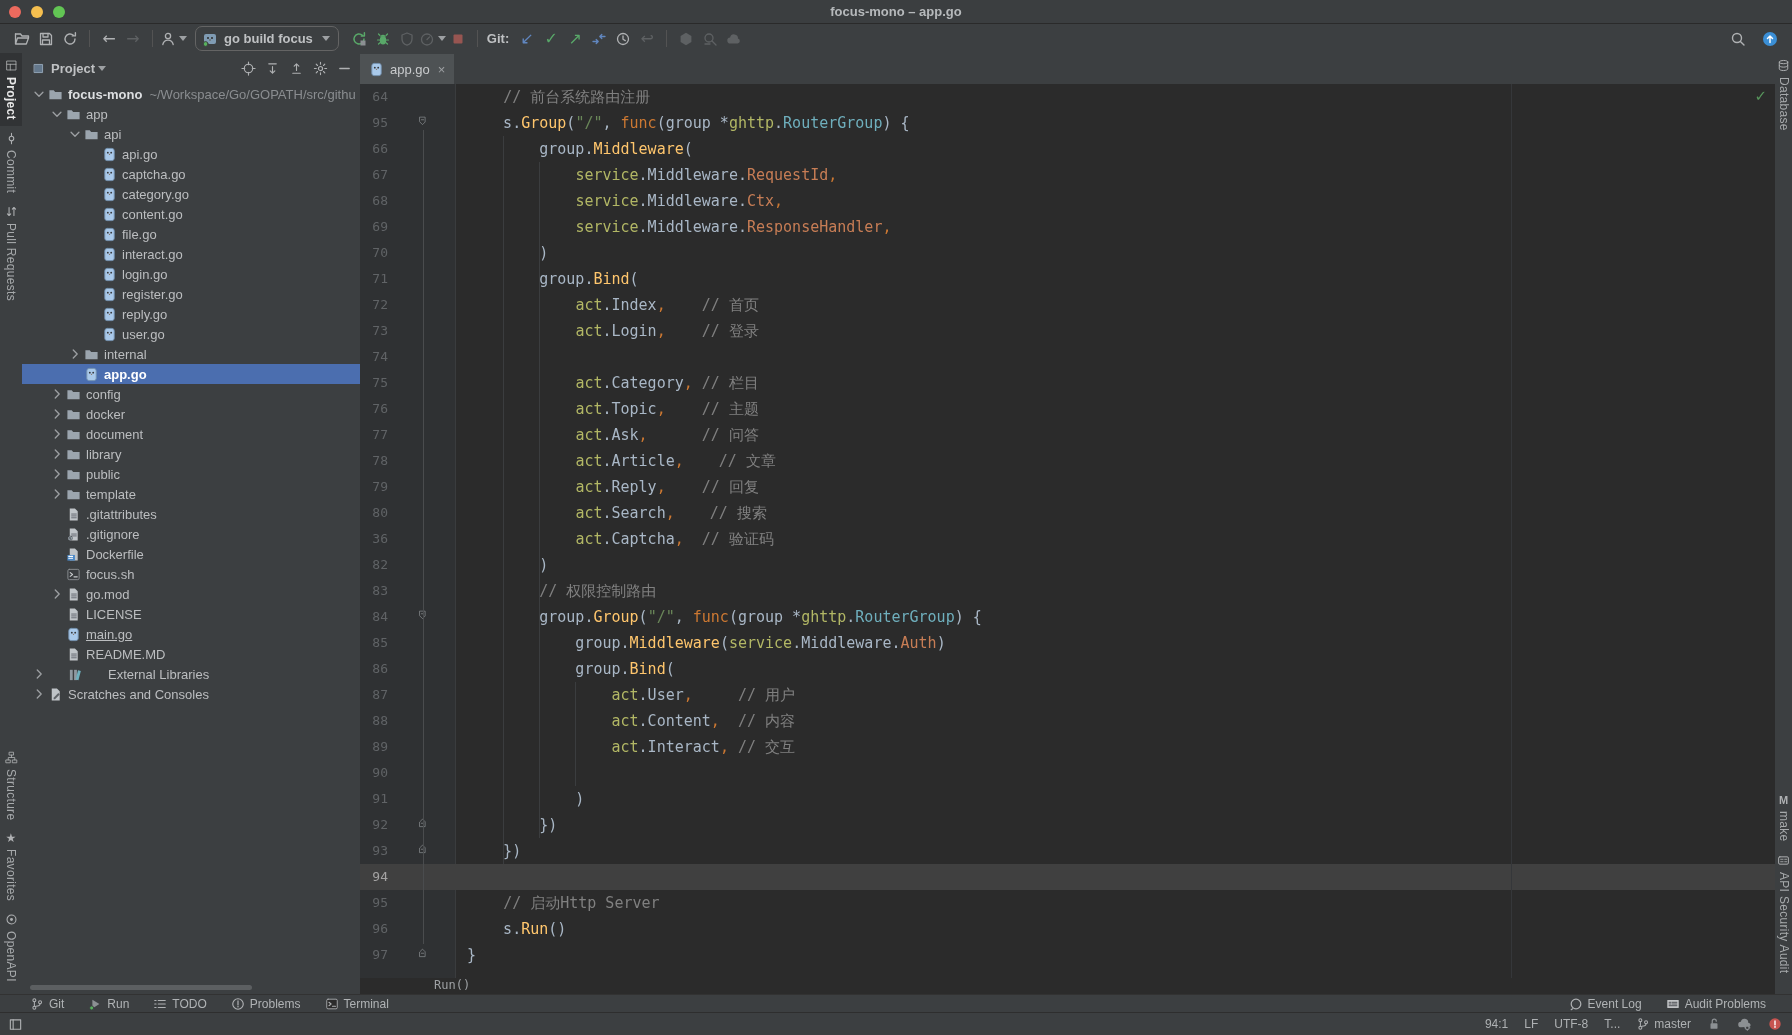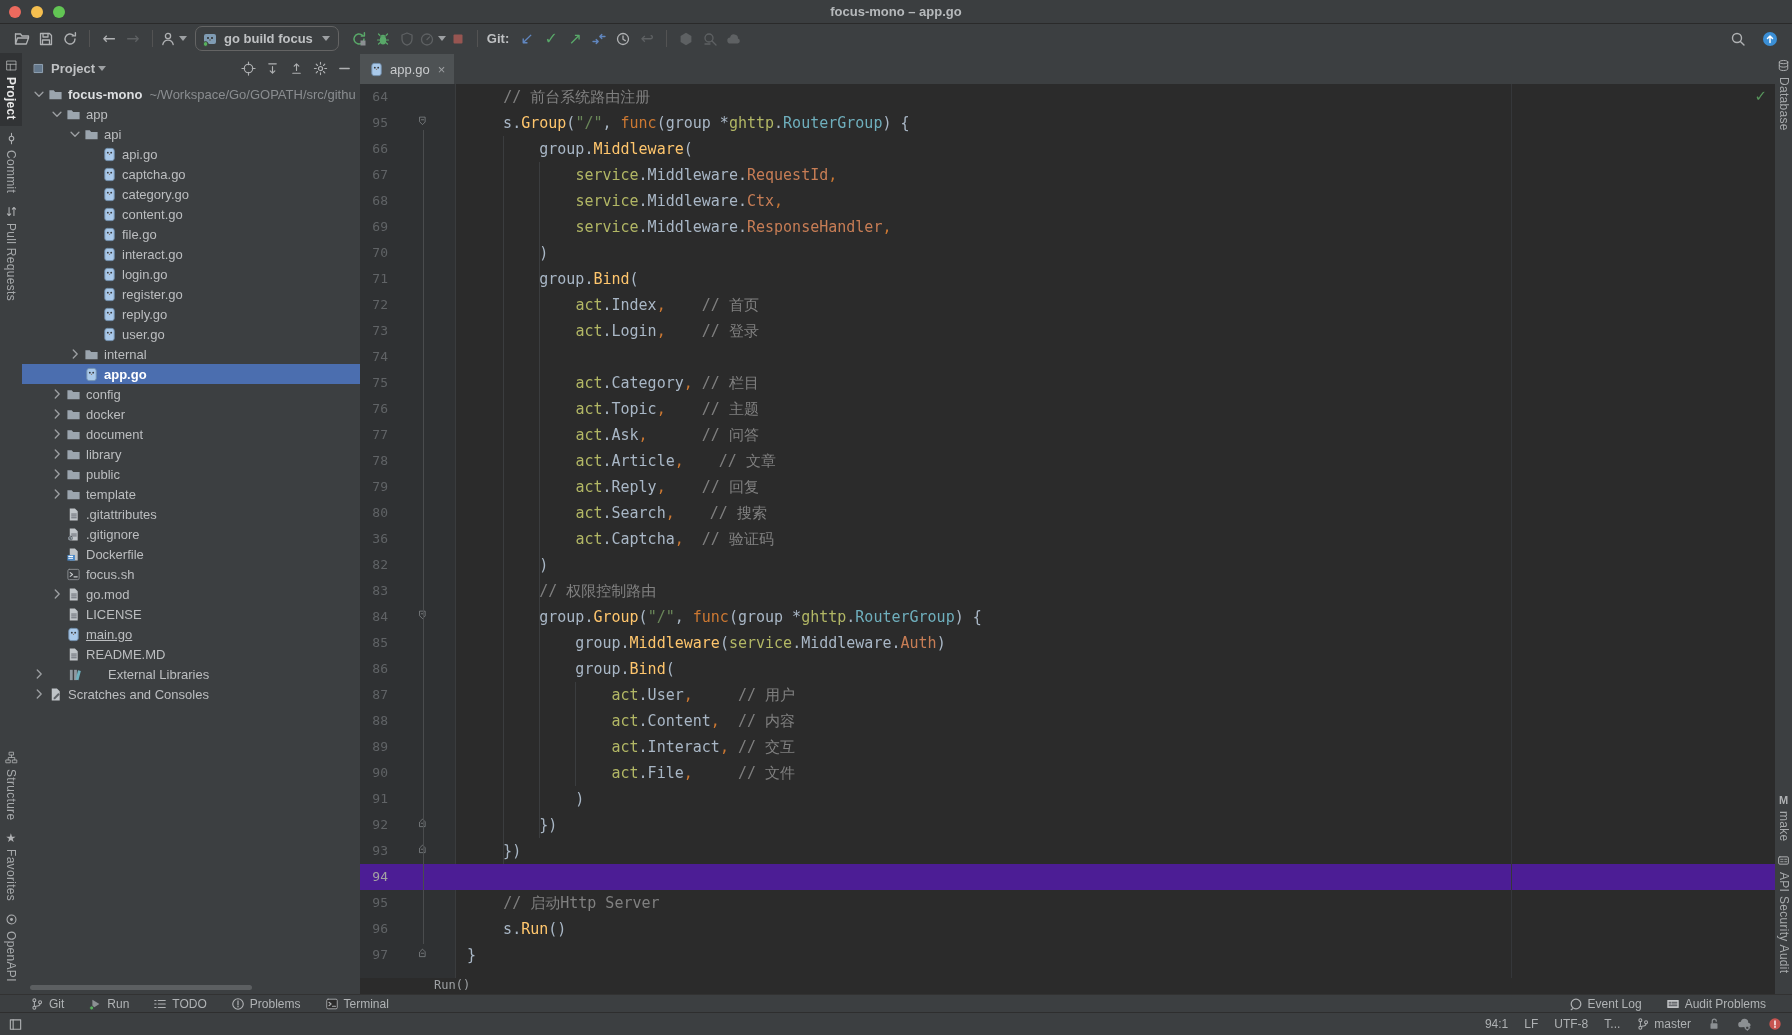--- a/index.html
+++ b/index.html
@@ -48,21 +48,21 @@
   .ticon{width:17px;flex:0 0 17px;display:flex;align-items:center;justify-content:center;}
   .tlabel{margin-left:4px;}
   .tsuffix{margin-left:7px;color:#8A8D90;}
   .trow.bold .tlabel{font-weight:700;color:#DDDFE1;}
   .trow.selected .tlabel{font-weight:700;color:#fff;}
   .hscroll{position:absolute;left:8px;bottom:4px;width:222px;height:5px;border-radius:3px;background:#5C5F61;}
   
   .code-area{position:absolute;left:360px;top:84px;right:17px;bottom:57px;background:#2B2B2B;overflow:hidden;}
   .gutter-bg{position:absolute;left:0;top:0;width:95px;bottom:0;background:#2F3133;border-right:1px solid #3A3C3E;}
   .cline{position:relative;height:26px;}
-  .cline.current{background:#4c1d95;}
+  .cline.current{background:#404040;}
   .cnum{position:absolute;left:0;top:0;width:28px;text-align:right;font-family:"DejaVu Sans Mono",monospace;font-size:13px;line-height:26px;color:#606366;}
   .cline.current .cnum{color:#A4A3A3;}
   .cfold{position:absolute;left:58px;top:6px;width:12px;height:14px;}
   .ccode{position:absolute;left:107px;top:0;white-space:pre;font-family:"DejaVu Sans Mono",monospace;font-size:15px;line-height:26px;}
   .guide{position:absolute;width:1px;background:#3B3D3F;}
   .margin-guide{position:absolute;left:1151px;top:0;bottom:0;width:1px;background:#35373A;}
   .insp{position:absolute;right:8px;top:5px;}
   .breadcrumbs{position:absolute;left:360px;right:17px;bottom:41px;height:16px;background:#2B2B2B;
                font-family:"DejaVu Sans Mono",monospace;font-size:12px;color:#9DA0A3;padding-left:74px;line-height:15px;}
   
@@ -868,21 +868,20 @@
         <div class="cline">
           <span class="cnum">88</span>
           <span class="ccode"><span style="color: rgb(169, 183, 198);">                </span><span style="color: rgb(178, 183, 101);">act</span><span style="color: rgb(169, 183, 198);">.Content</span><span style="color: rgb(204, 120, 50);">,</span><span style="color: rgb(169, 183, 198);">  </span><span style="color: rgb(128, 128, 128);">// 内容</span></span>
         </div>
         <div class="cline">
           <span class="cnum">89</span>
           <span class="ccode"><span style="color: rgb(169, 183, 198);">                </span><span style="color: rgb(178, 183, 101);">act</span><span style="color: rgb(169, 183, 198);">.Interact</span><span style="color: rgb(204, 120, 50);">,</span><span style="color: rgb(169, 183, 198);"> </span><span style="color: rgb(128, 128, 128);">// 交互</span></span>
         </div>
         <div class="cline">
           <span class="cnum">90</span>
-          <span class="ccode"><span style="color: rgb(169, 183, 198);">                </span><span style="color: rgb(178, 183, 101);">act</span><span style="color: rgb(169, 183, 198);">.File</span><span style="color: rgb(204, 120, 50);">,</span><span style="color: rgb(169, 183, 198);">     </span><span style="color: rgb(128, 128, 128);">// 文件</span></span>
         </div>
         <div class="cline">
           <span class="cnum">91</span>
           <span class="ccode"><span style="color: rgb(169, 183, 198);">            )</span></span>
         </div>
         <div class="cline">
           <span class="cnum">92</span>
           <span class="cfold">
             <svg width="12" height="12" viewBox="0 0 16 16" fill="none" stroke-linecap="round" stroke-linejoin="round">
               <path d="M2.5 11.5h7V5L6 1.5 2.5 5z" stroke="#86898C" fill="#2F3133"></path>

